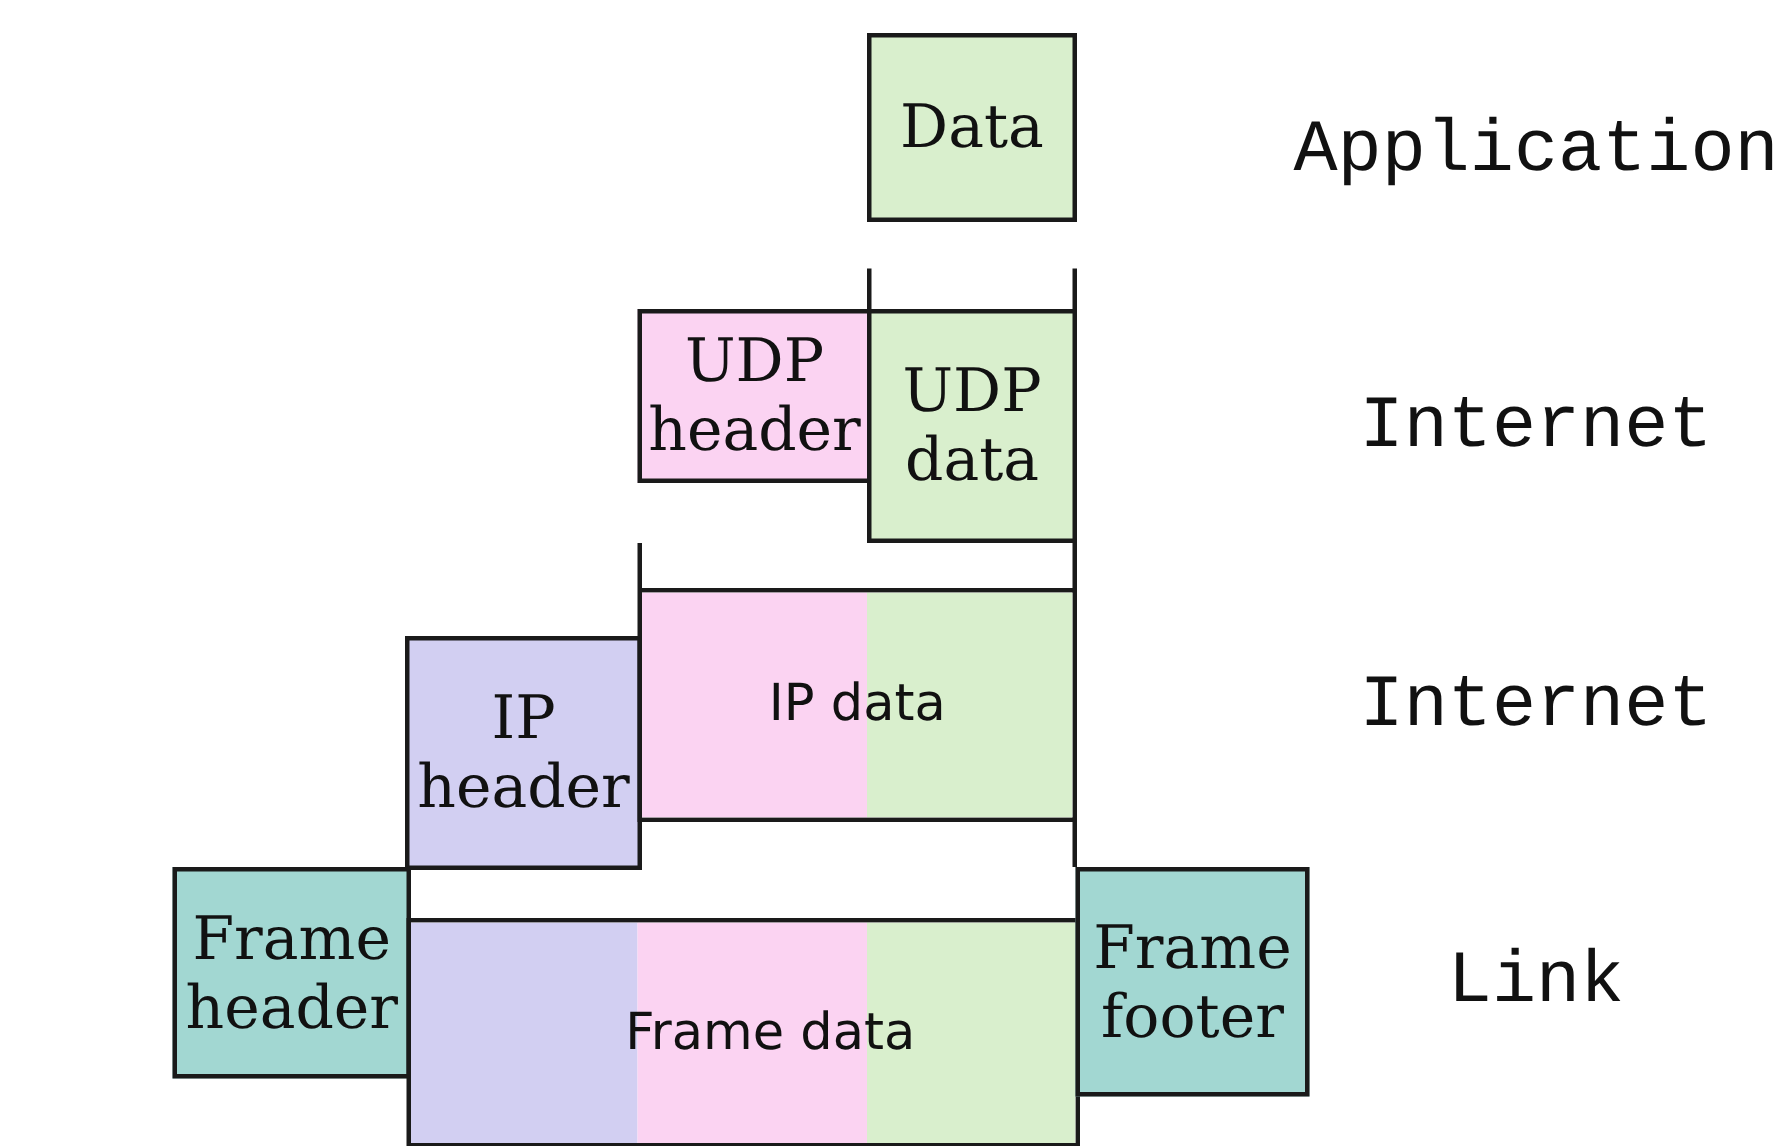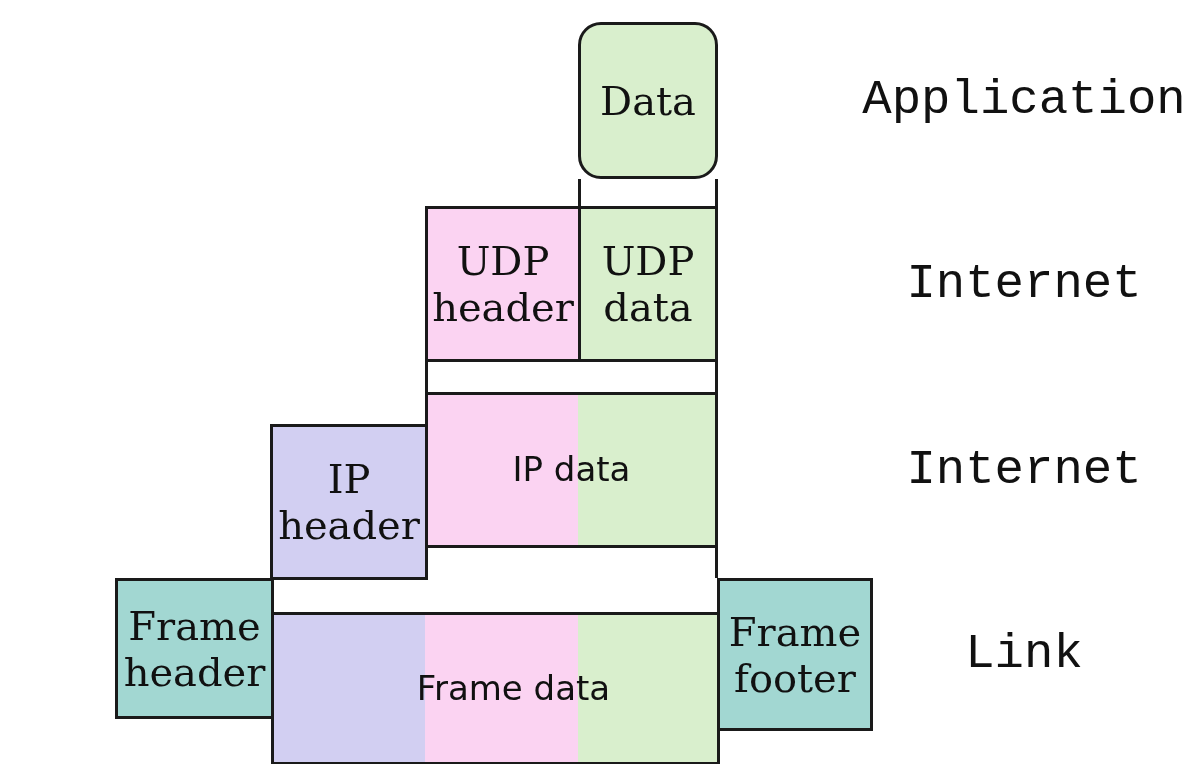--- a/index.html
+++ b/index.html
@@ -43,23 +43,23 @@
   .layer-label{
     position:absolute;
     left:884px;width:280px;height:60px;
     display:flex;align-items:center;justify-content:center;
     font-family:Liberation Mono, monospace;
     font-size:49px;color:var(--text,#111);
     white-space:nowrap;
   }
 
   
-  .data-box     {left:578px;top:22px; width:140px;height:157px;border-radius:23px;}
+  .data-box     {left:578px;top:22px; width:140px;height:126px;}
   .strip-1      {left:578px;top:179px;width:140px;height:27px;}
-  .udp-header   {left:425px;top:206px;width:156px;height:156px;}
+  .udp-header   {left:425px;top:206px;width:156px;height:116px;}
   .udp-data     {left:578px;top:206px;width:140px;height:156px;}
   .strip-2      {left:425px;top:362px;width:293px;height:30px;}
   .ip-header    {left:270px;top:392px;width:158px;height:156px;margin-top:32px;}
   .ip-data      {left:425px;top:392px;width:293px;height:156px;}
   .strip-3      {left:271px;top:548px;width:447px;height:30px;}
   .frame-header {left:115px;top:578px;width:159px;height:141px;}
   .frame-data   {left:271px;top:612px;width:449px;height:153px;padding-left:36px;}
   .frame-footer {left:717px;top:578px;width:156px;height:153px;}
 
   

